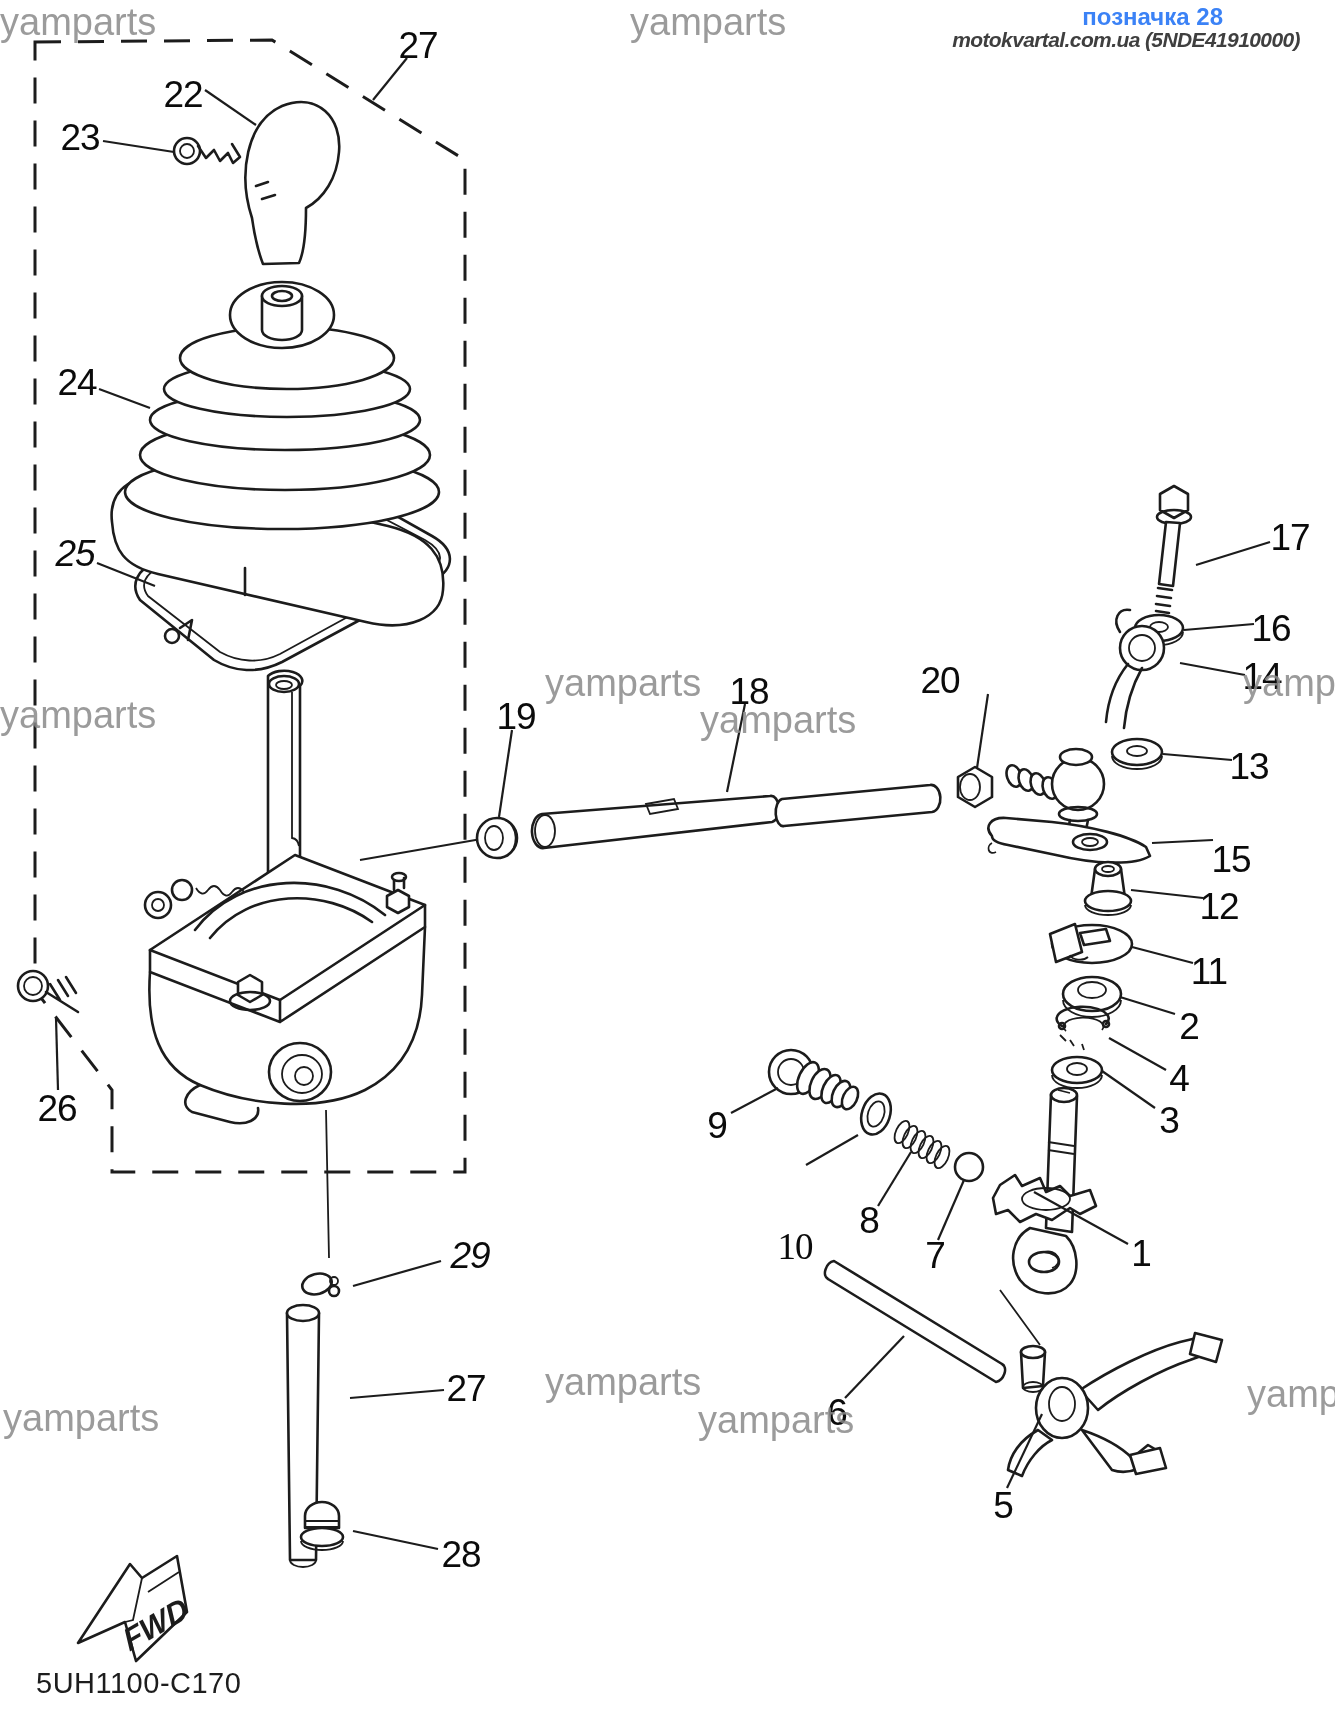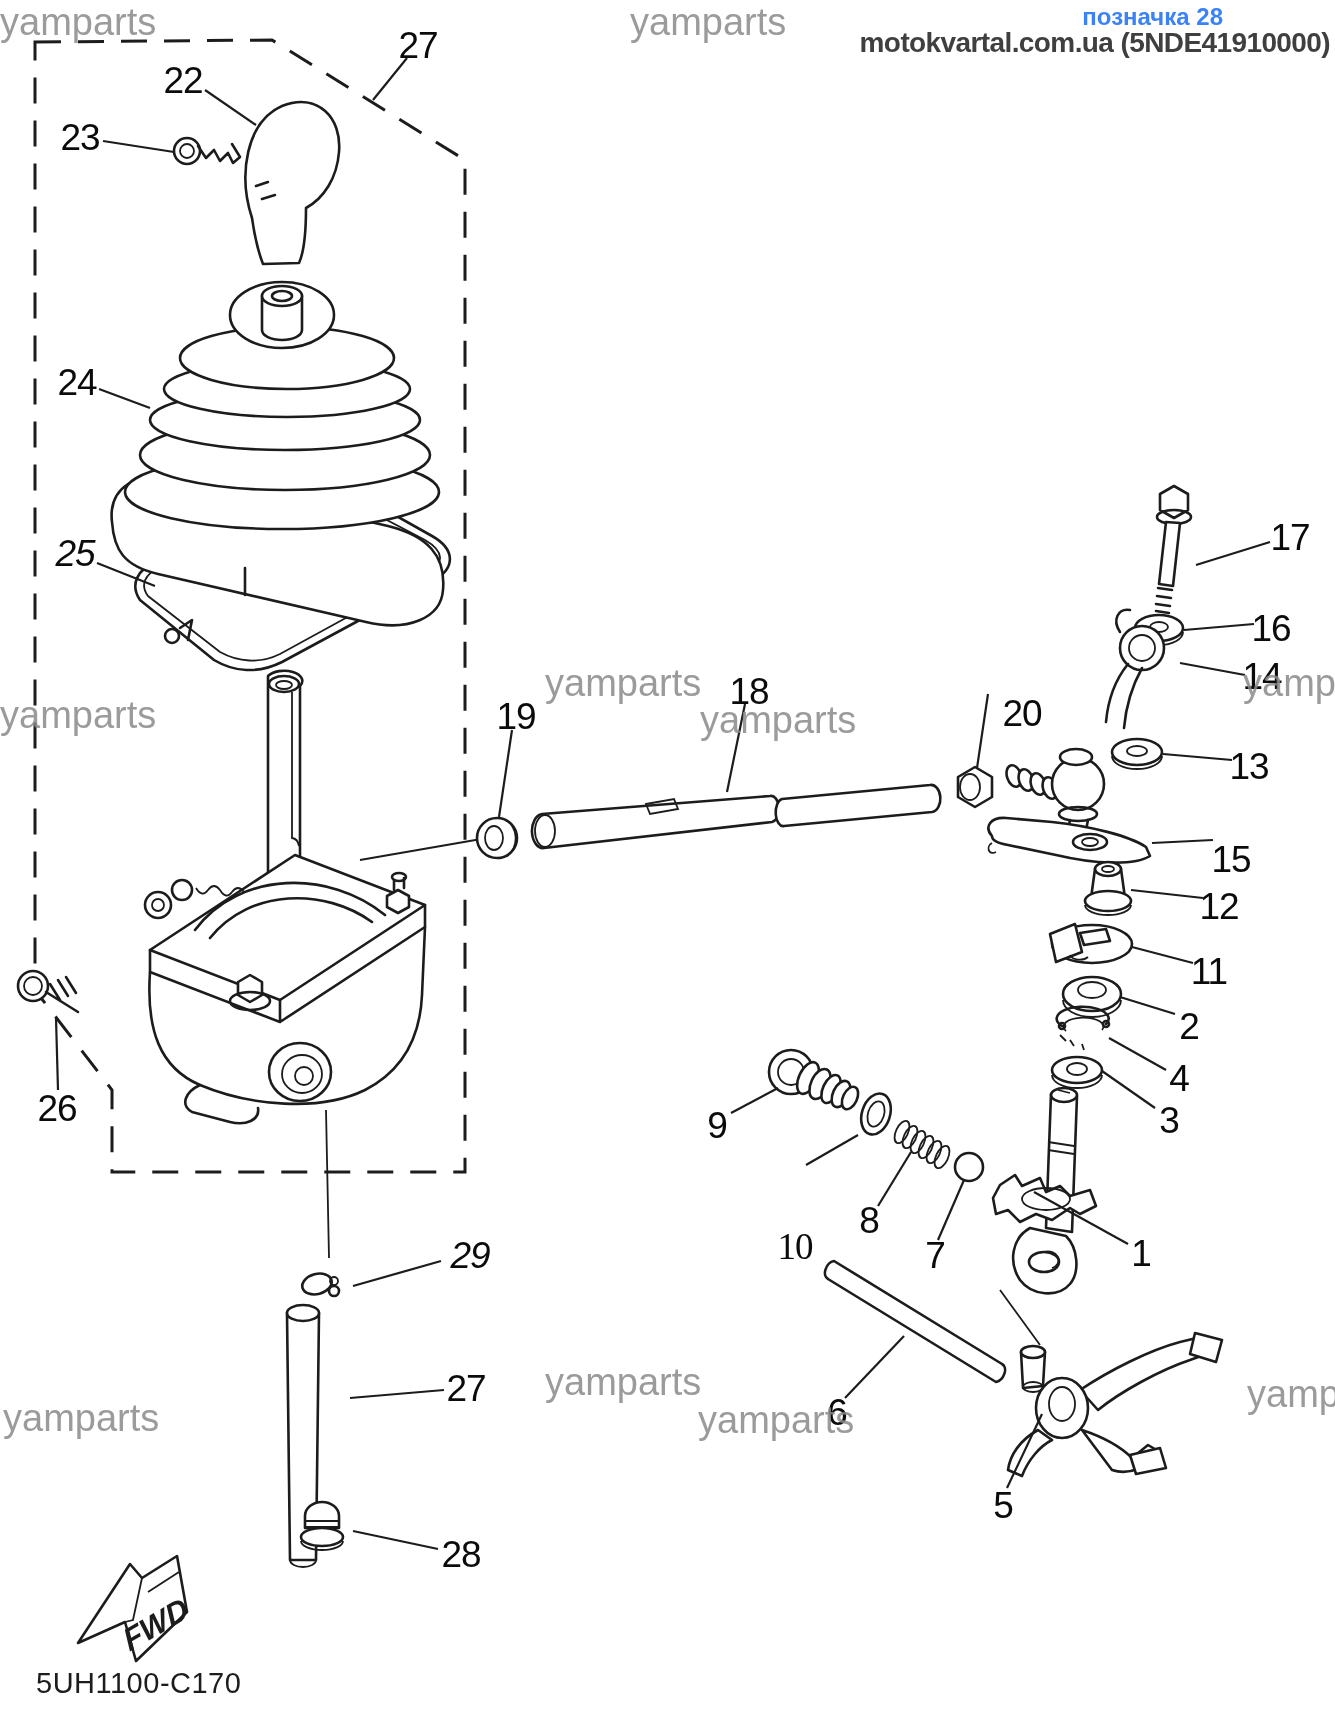--- a/index.html
+++ b/index.html
@@ -11,22 +11,22 @@
     position:absolute;transform:translate(-50%,-50%);
     font-size:37px;letter-spacing:-1px;color:#0b0b0b;line-height:1;white-space:nowrap;
   }
   .wm{
     position:absolute;font-size:38px;line-height:1;color:#8a8a8a;opacity:.85;white-space:nowrap;
   }
   .hdr-note{
     position:absolute;top:4px;right:112px;font-size:24px;font-weight:bold;line-height:1.1;
   }
   .hdr-src{
-    position:absolute;top:28px;right:5px;font-size:28px;font-weight:bold;color:#3f3f3f;
-    letter-spacing:-0.6px;line-height:1.1;
+    position:absolute;top:28px;right:35px;font-size:21px;font-weight:bold;color:#3f3f3f;
+    letter-spacing:-0.6px;line-height:1.1;font-style:italic;
   }
   .code{
     position:absolute;left:36px;top:1668px;font-size:29px;color:#1d1d1d;letter-spacing:.5px;line-height:1.1;
   }
   svg .ln{stroke:#1c1c1c;stroke-width:2.6;fill:none;stroke-linecap:round;stroke-linejoin:round;}
   svg .wf{stroke:#1c1c1c;stroke-width:2.6;fill:#ffffff;stroke-linejoin:round;}
   svg .thin{stroke:#1c1c1c;stroke-width:1.8;fill:none;}
   svg #leader-lines line{stroke:#1c1c1c;stroke-width:2.2;}
   svg .dash{stroke:#1c1c1c;stroke-width:3;fill:none;stroke-dasharray:26 17;}
 </style>
@@ -313,23 +313,23 @@
       <div class="callout" style="left: 795px; top: 1246px; font-family: Liberation Serif, serif;">10</div>
       <div class="callout" style="left: 1209px; top: 971px;">11</div>
       <div class="callout" style="left: 1219px; top: 906px;">12</div>
       <div class="callout" style="left: 1249px; top: 766px;">13</div>
       <div class="callout" style="left: 1262px; top: 676px;">14</div>
       <div class="callout" style="left: 1231px; top: 859px;">15</div>
       <div class="callout" style="left: 1271px; top: 628px;">16</div>
       <div class="callout" style="left: 1290px; top: 537px;">17</div>
       <div class="callout" style="left: 749px; top: 691px;">18</div>
       <div class="callout" style="left: 516px; top: 716px;">19</div>
-      <div class="callout" style="left: 1022px; top: 680px; margin-top: 33px;">20</div>
+      <div class="callout" style="left: 940px; top: 680px;">20</div>
       <div class="callout" style="left: 418px; top: 45px;">27</div>
-      <div class="callout" style="left: 183px; top: 80px;">22</div>
+      <div class="callout" style="left: 183px; top: 94px;">22</div>
       <div class="callout" style="left: 80px; top: 137px;">23</div>
       <div class="callout" style="left: 77px; top: 382px;">24</div>
       <div class="callout" style="left: 75px; top: 553px; font-style: italic;">25</div>
       <div class="callout" style="left: 57px; top: 1108px; text-align: right;">26</div>
       <div class="callout" style="left: 466px; top: 1388px;">27</div>
       <div class="callout" style="left: 461px; top: 1554px;">28</div>
       <div class="callout" style="left: 470px; top: 1255px; font-style: italic;">29</div>
       <div class="wm" style="left: 0px; top: 3px; color: rgb(138, 138, 138);">yamparts</div>
       <div class="wm" style="left: 630px; top: 3px; color: rgb(138, 138, 138);">yamparts</div>
       <div class="wm" style="left: 0px; top: 696px; color: rgb(138, 138, 138);">yamparts</div>

